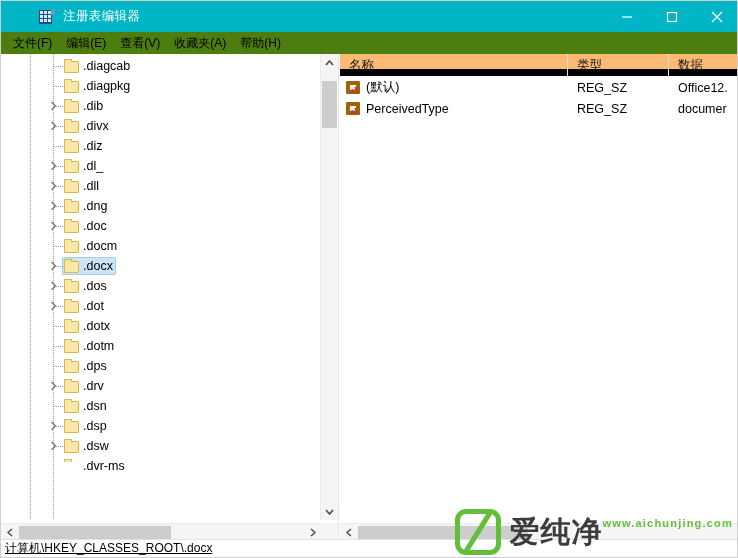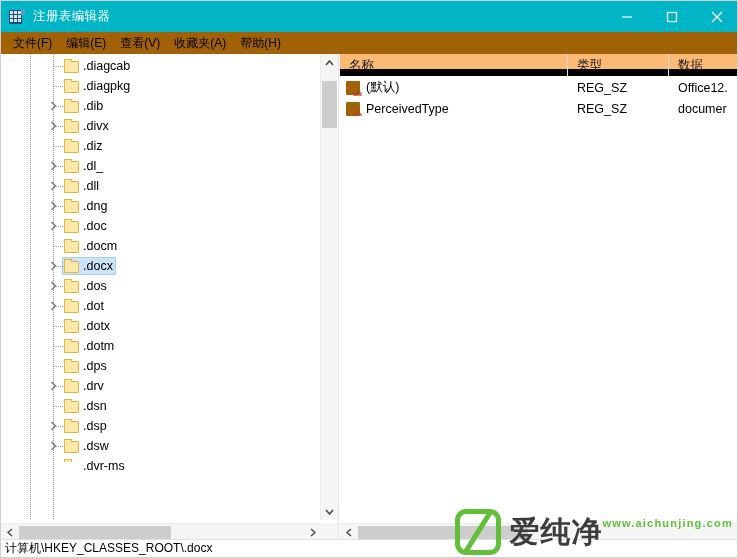--- a/index.html
+++ b/index.html
@@ -17,21 +17,21 @@
     background: #ffffff;
     border: 1px solid #cfcfcf;
     overflow: hidden;
   }
 
   
   .titlebar {
     position: absolute; top: 0; left: 0;
     width: 738px; height: 31px;
     background: #00b5c6;
-    display: flex; align-items: center;
+    display: flex; align-items: center; padding-left: 30px;
   }
   .app-icon {
     width: 16px; height: 16px;
     margin-left: 8px; margin-right: 8px;
     position: relative; flex: none;
   }
   .app-icon .grid {
     position: absolute; inset: 1px 3px 1px 0px;
     background: #1a4f8f;
     display: grid;
@@ -58,21 +58,21 @@
     width: 45px; height: 31px;
     display: flex; align-items: center; justify-content: center;
     color: #ffffff;
   }
   .win-btn svg { display: block; }
 
   
   .menubar {
     position: absolute; top: 31px; left: 0;
     width: 738px; height: 22px;
-    background: #a16207;
+    background: #4d7c0f;
     display: flex; align-items: center;
     padding-left: 7px;
   }
   .menu-item {
     font-size: 12px;
     color: #000000;
     padding: 2px 9px 2px 5px;
     white-space: nowrap;
     line-height: 14px;
   }
@@ -229,21 +229,21 @@
     height: 21px;
     font-size: 12.5px;
     color: #000000;
     white-space: nowrap;
   }
   .val-cell { overflow: hidden; padding-left: 9px; }
   .ab-icon {
     width: 14px; height: 13px;
     margin-left: 6px; margin-right: 6px;
     background: #ffffff;
-    border: 7px solid #a16207;
+    border: 4px solid #a16207;
     border-radius: 1px;
     font-size: 8.5px;
     line-height: 11px;
     text-align: center;
     color: #c0392b;
     font-family: "Liberation Serif", serif;
     font-weight: bold;
     flex: none;
   }
   .val-name { display: flex; align-items: center; overflow: hidden; }
@@ -253,20 +253,21 @@
     position: absolute; left: 0; bottom: 0;
     width: 738px; height: 18px;
     background: #ffffff;
     border-top: 1px solid #e0e0e0;
     font-size: 12px;
     color: #000000;
     padding-left: 4px;
     line-height: 17px;
     white-space: nowrap;
     overflow: hidden;
+    text-decoration: underline;
   }
 
   
   .watermark {
     position: absolute; right: 4px; bottom: 2px;
     display: flex; align-items: center;
     pointer-events: none;
   }
   .wm-logo {
     width: 46px; height: 46px;

